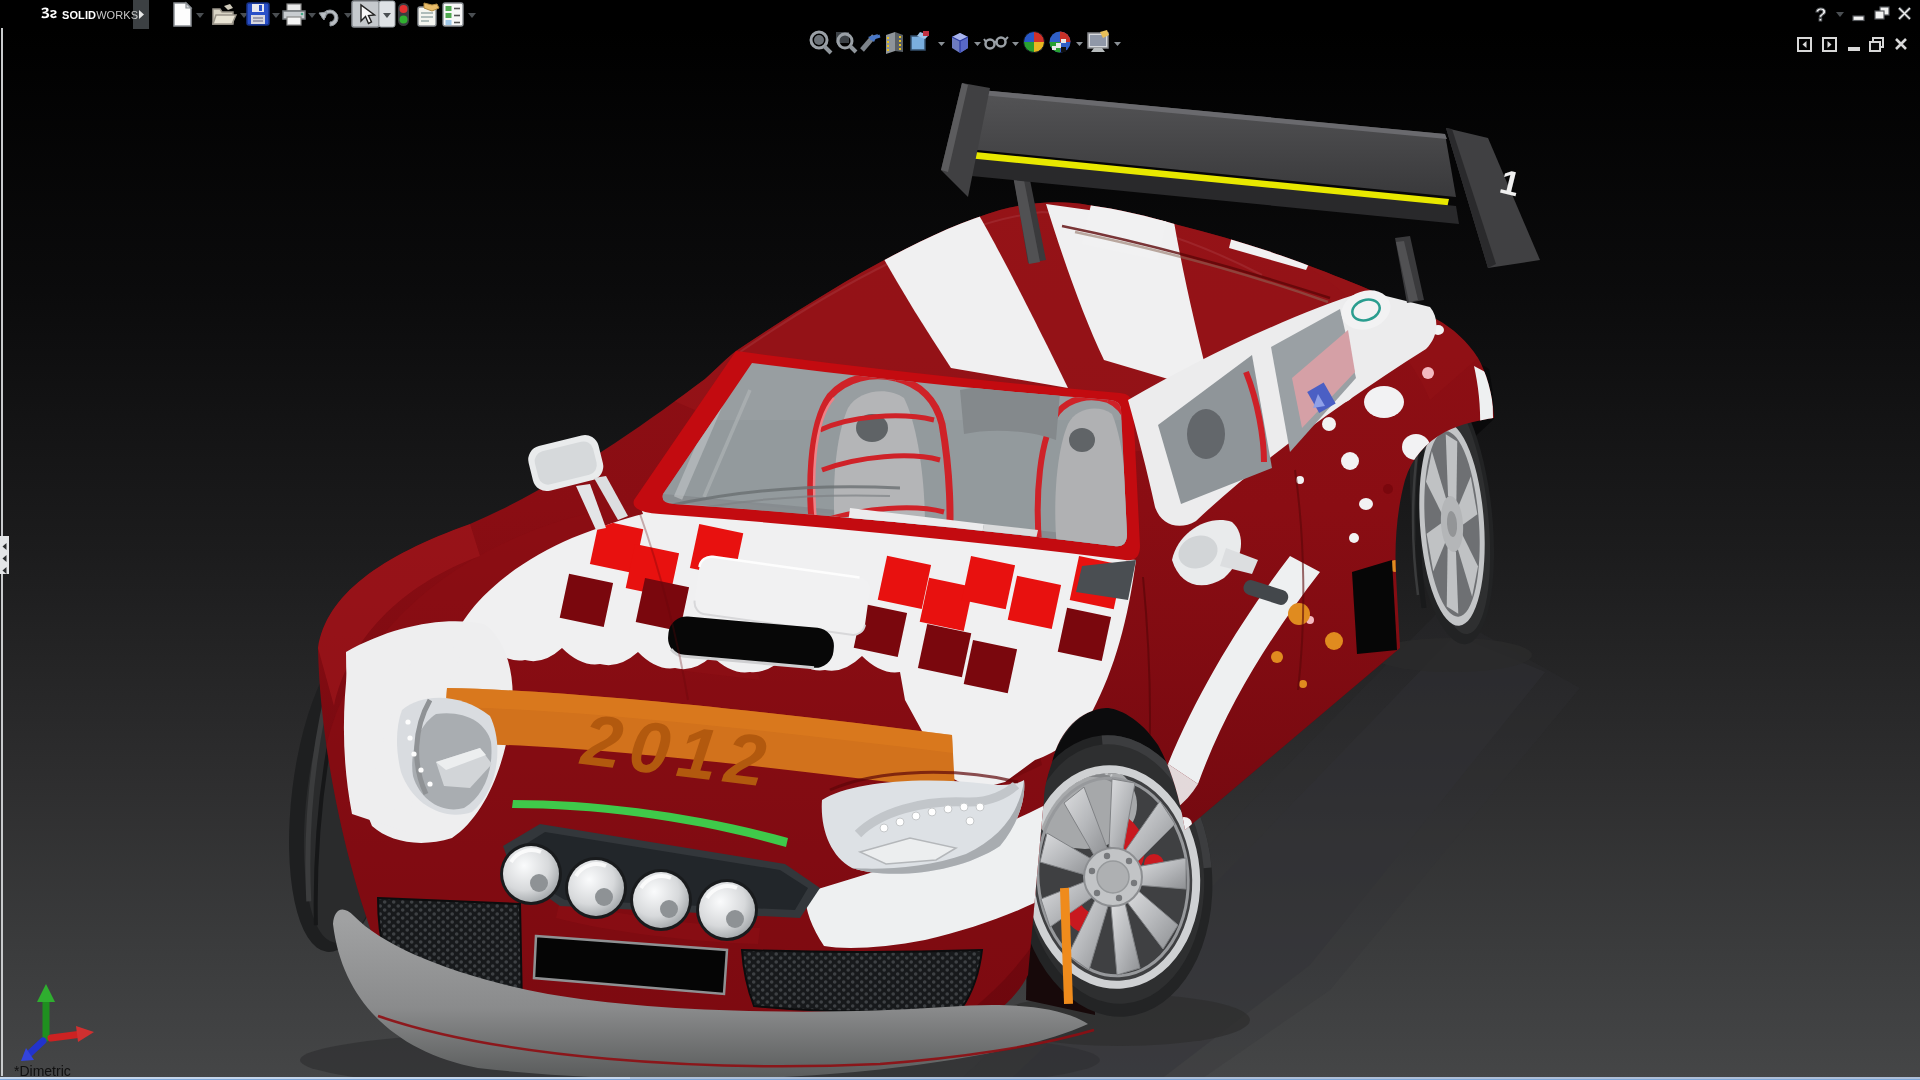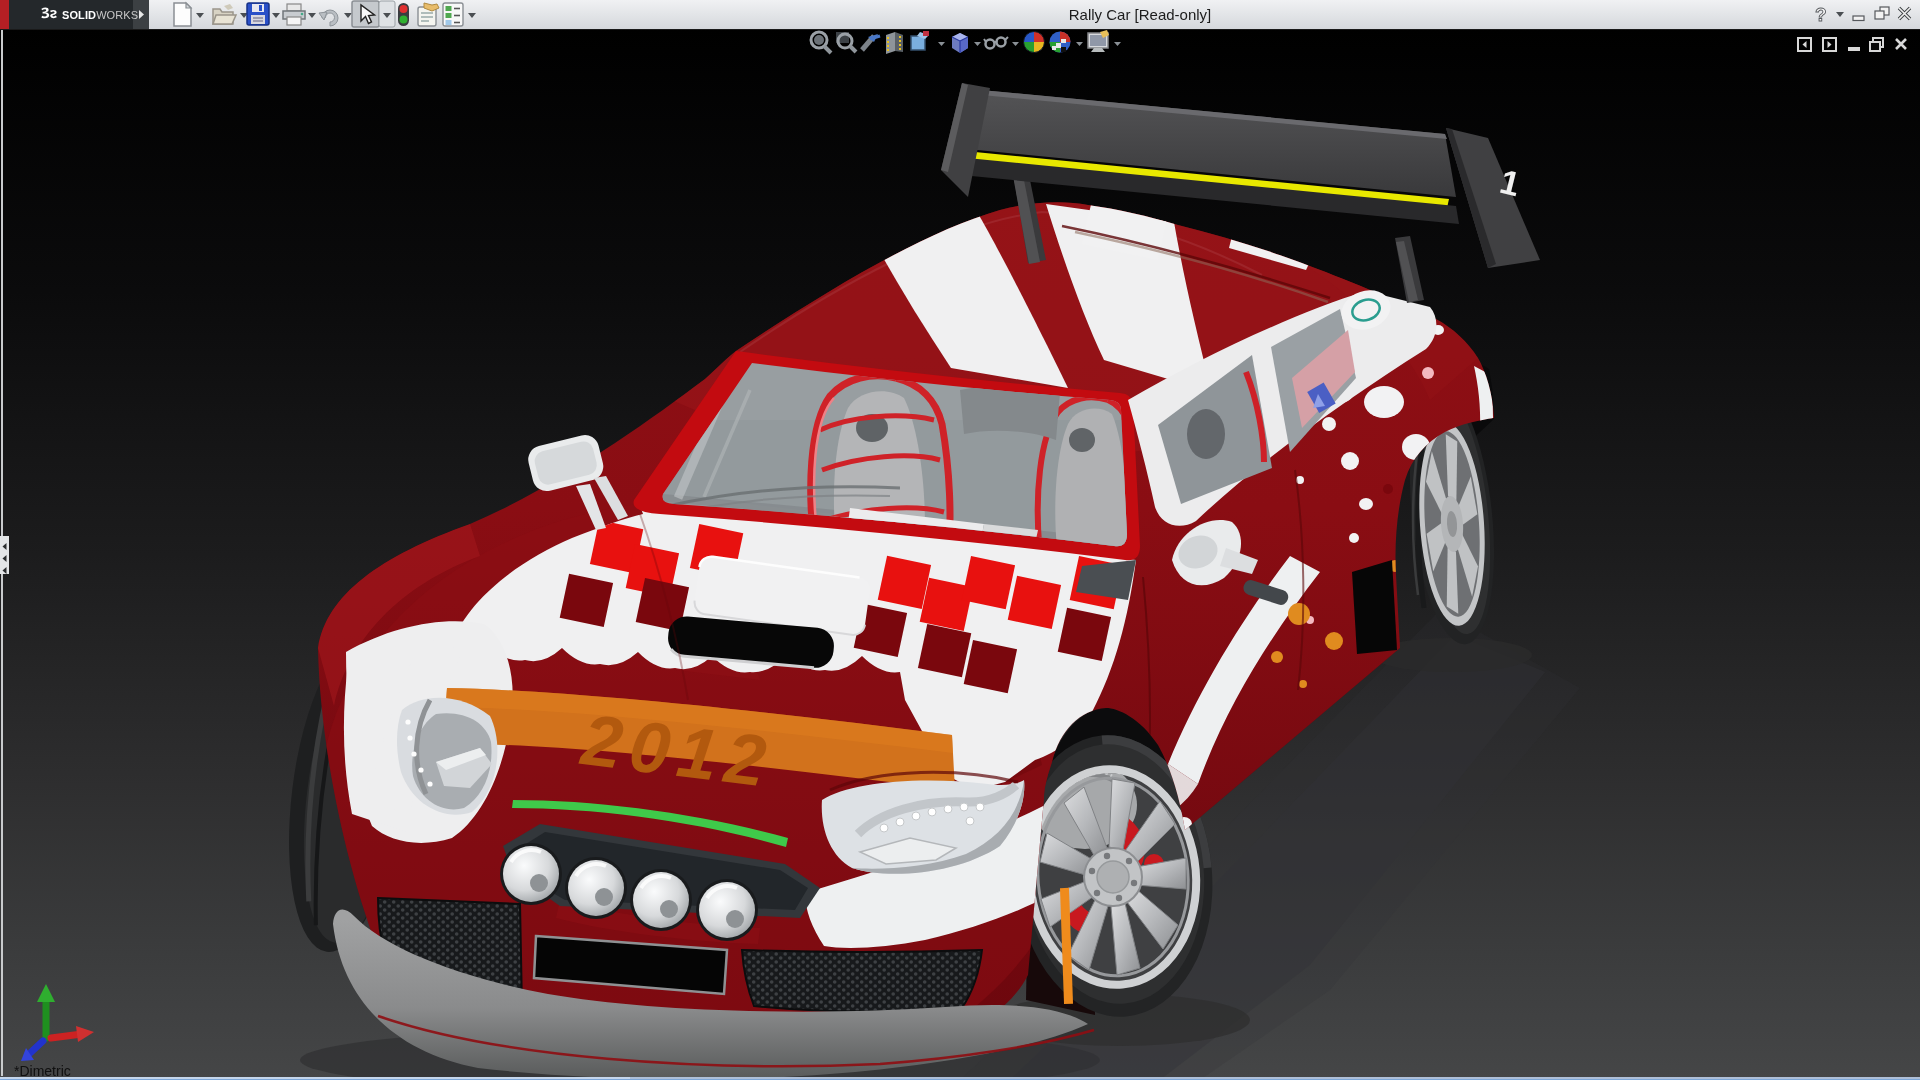--- a/index.html
+++ b/index.html
@@ -428,25 +428,20 @@
 <g transform="translate(1870,38)">
           <rect x="3" y="0" width="10" height="9" fill="none" stroke="#d8d8d8" stroke-width="2"></rect>
           <rect x="0" y="4" width="10" height="9" fill="#0b0b0b" stroke="#d8d8d8" stroke-width="2"></rect>
         </g>
 <path d="M1896,39 l10,10 m0,-10 l-10,10" stroke="#d8d8d8" stroke-width="2.6"></path>
 </g>
 <rect x="0" y="1077" width="1920" height="3" fill="#aebfd8"></rect>
 <rect x="0" y="1077" width="630" height="3" fill="#c5d6ec"></rect>
 <rect x="0" y="1079" width="1920" height="1" fill="#7da7d9"></rect>
   </svg>
-  <div id="titlebar">
-    <div id="redstrip"></div>
-    <div id="logobox"></div>
-    <div id="title">Rally Car [Read-only]</div>
-  </div>
   <svg id="tbicons" width="1920" height="29" viewBox="0 0 1920 29" style="z-index:11;">
     <rect x="133" y="0" width="16" height="29" fill="#3c4043"></rect>
 <path d="M139,10 l5,4.5 l-5,4.5 z" fill="#e8e8e8"></path>
 <g fill="#ffffff" transform="translate(40,6.5) scale(0.72)">
         <path d="M2,3 c5,-2.5 10,-1.7 10,1.7 c0,2.5 -3.3,3.3 -5.8,3.3 c2.5,0 6.6,0.8 6.6,4.2 c0,4.2 -5.8,5 -10.8,3.3 l0.8,-2.5 c3.3,1.7 6.6,0.8 6.6,-1.25 c0,-2 -4.1,-2 -5.8,-2 l0,-2.5 c1.7,0 5,0 5,-2 c0,-1.7 -3.3,-1.7 -5.8,0 z"></path>
         <path d="M16,15.5 c-2.5,-0.8 -2.5,-4.2 0,-5 c1.7,-0.8 4.2,-0.8 4.2,-2.5 c0,-1.7 -3.3,-1.25 -5,0 l-1.25,-2 c3.3,-2 9.1,-1.7 9.1,2 c0,3.3 -4.2,3.3 -5.4,4.2 c-0.8,0.6 -0.4,1.7 0.8,1.7 c1.25,0 2.5,-0.4 3.3,-1.25 l1.7,2 c-1.7,1.7 -5,2 -7.5,1.1 z"></path>
       </g>
 <text x="62" y="18.5" font-size="11" font-weight="bold" fill="#ffffff" letter-spacing="0.1" font-family="Liberation Sans, sans-serif">SOLID<tspan font-weight="normal" fill="#c8c8c8">WORKS</tspan></text>
 <g transform="translate(172,3)">
         <path d="M2,0 L14,0 L19,5 L19,23 L2,23 Z" fill="#fdfdfd" stroke="#8a8f94" stroke-width="1.5"></path>

